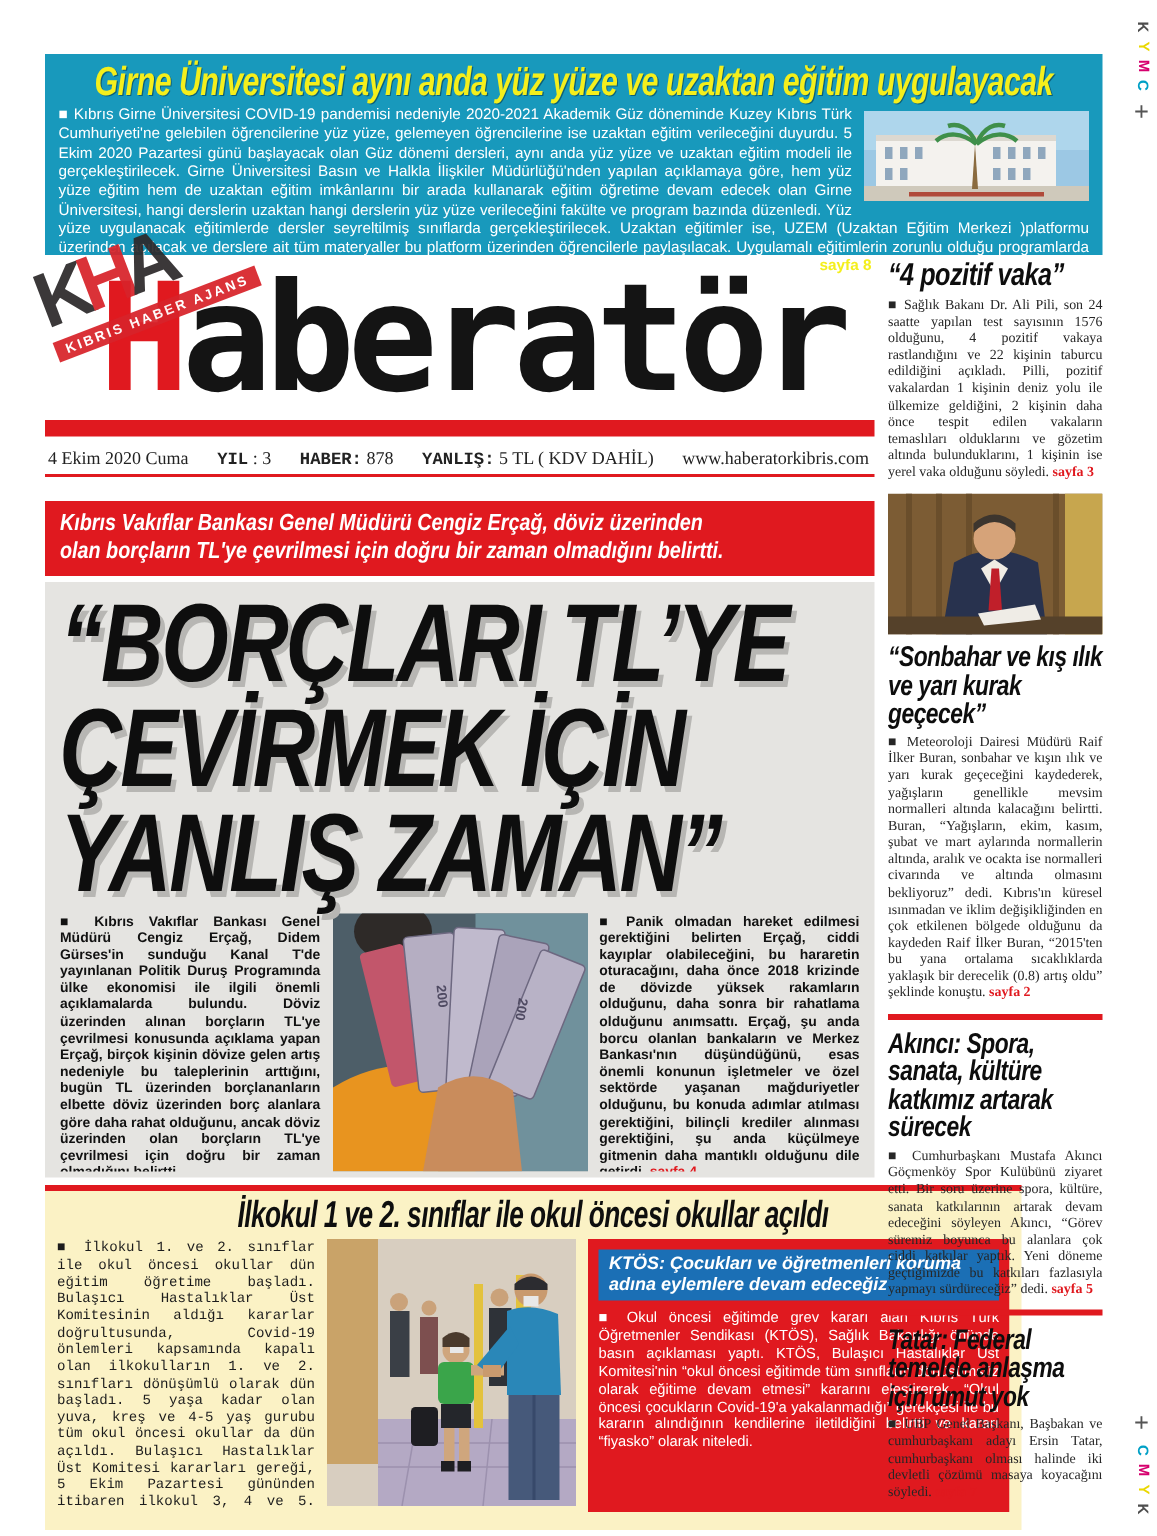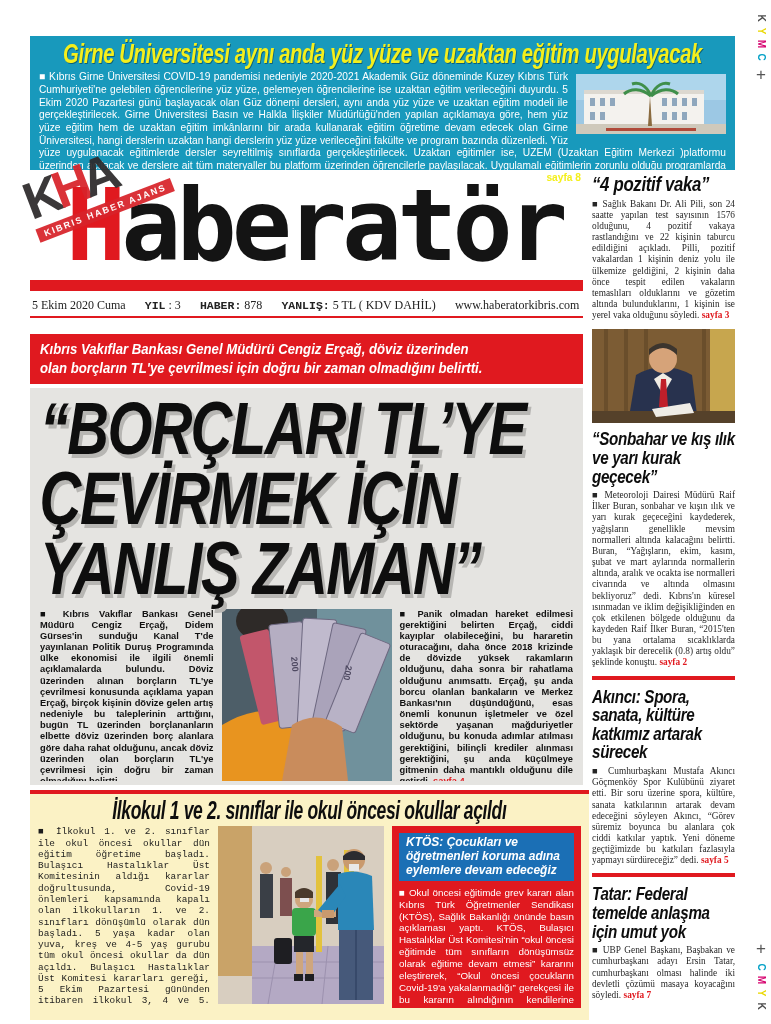--- a/index.html
+++ b/index.html
@@ -45,21 +45,21 @@
     line-height:1.22;padding:6px 10px;text-align:left;}
   .kicker-line{width:117.6%;transform:scaleX(0.85);}
   .main-grey{background:#e5e4e1;margin-top:4px;padding:6px 10px 4px;box-sizing:border-box;}
   .big-headline{font-weight:bold;font-style:italic;font-size:74px;line-height:0.95;letter-spacing:-2px;
     color:#0e0e0e;text-shadow:4px 4px 0 #b7b6b3;width:128%;transform:scaleX(0.78);white-space:nowrap;}
   .story-row{display:flex;gap:8px;margin-top:4px;height:172px;overflow:hidden;}
   .story-col{flex:1;font-size:9.3px;font-weight:bold;line-height:1.2;text-align:justify;color:#111;}
   .money-photo{flex:none;width:170px;height:176px;margin-top:-4px;}
   .sayfa-red{color:#e0191f;font-weight:bold;}
   
-  .schools{position:absolute;left:30px;top:790px;width:559px;height:230px;background:#fbf2c5;
+  .schools{position:absolute;left:30px;top:790px;width:651px;height:230px;background:#fbf2c5;
     border-top:4px solid #e0191f;box-sizing:border-box;padding:3px 8px 6px;}
   .schools-headline{font-weight:bold;font-style:italic;font-size:25px;letter-spacing:-0.5px;color:#0e0e0e;
     text-align:center;line-height:1.05;width:142.8%;transform:scaleX(0.7);}
   .schools-row{display:flex;gap:8px;margin-top:3px;height:182px;overflow:hidden;}
   .schools-text{width:172px;flex:none;font-family:Liberation Mono, monospace;font-size:9.4px;
     line-height:1.2;text-align:justify;color:#1c1c1c;}
   .school-photo{flex:none;width:166px;height:178px;}
   .ktos-box{flex:1;background:#e0191f;padding:7px 7px 5px;box-sizing:border-box;}
   .ktos-header{background:#1b6fb5;color:#fff;font-weight:bold;font-style:italic;font-size:12px;
     line-height:1.15;padding:3px 7px;}
@@ -125,21 +125,21 @@
 </div>
 
 <div class="masthead">
   <div class="kha-stamp">
     <div class="kha-letters"><span>K</span><span class="red">H</span><span>A</span></div>
     <div class="kha-ribbon">KIBRIS HABER AJANS</div>
   </div>
   <div class="haber-title"><span class="red">H</span><span>aberatör</span></div>
   <div class="red-bar"></div>
   <div class="dateline">
-    <span>5 Ekim 2020 Cuma</span>
+    <span>4 Ekim 2020 Cuma</span>
     <span><b>YIL</b> <span>: 3</span></span>
     <span><b>HABER:</b> <span>878</span></span>
     <span><b>YANLIŞ:</b> <span>5 TL ( KDV DAHİL)</span></span>
     <span>www.haberatorkibris.com</span>
   </div>
   <div class="thin-rule"></div>
 </div>
 
 <div class="main-story">
   <div class="kicker">

